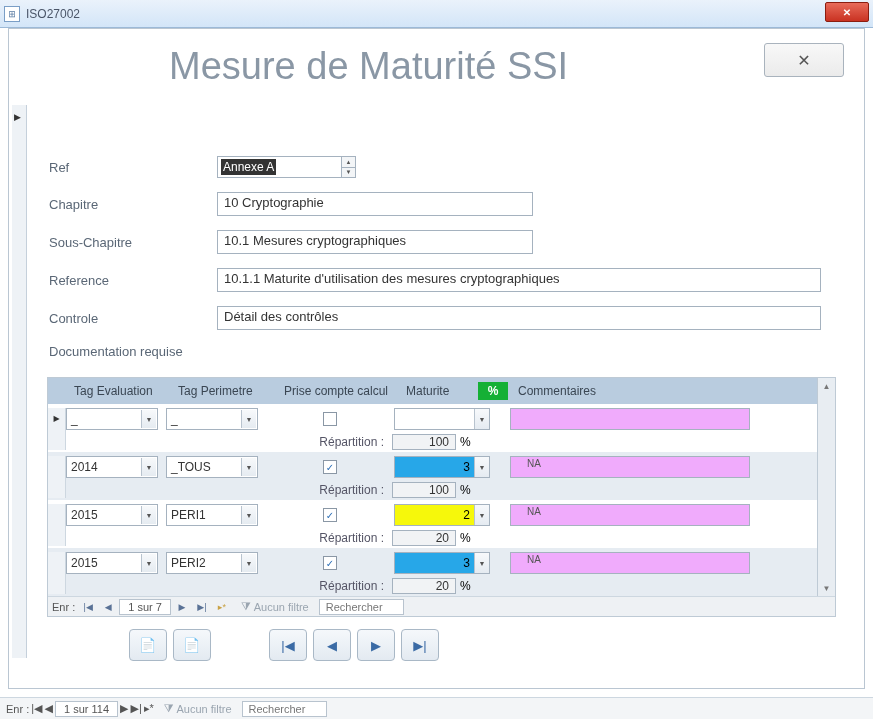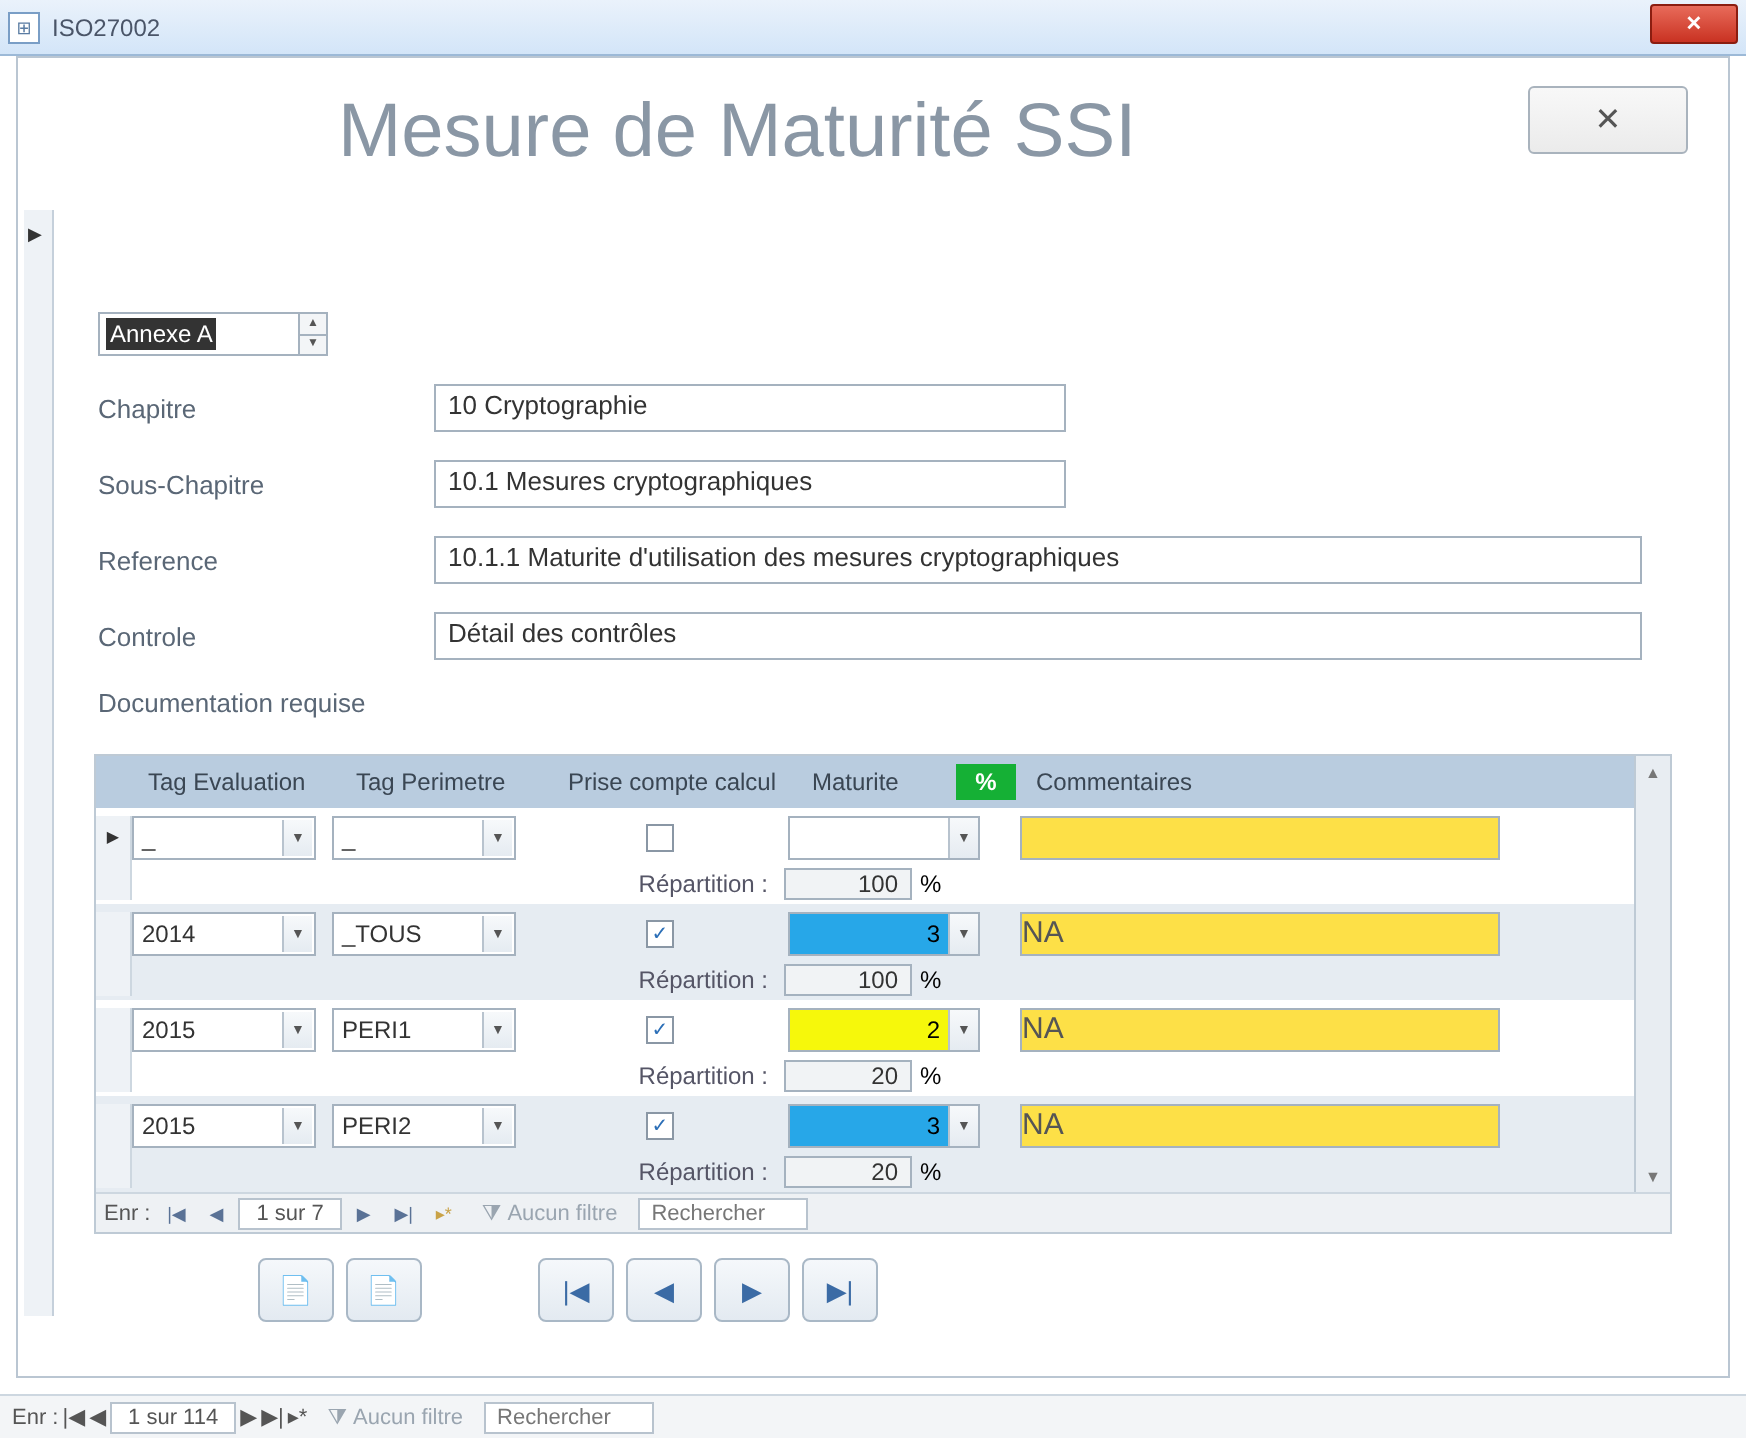--- a/index.html
+++ b/index.html
@@ -20,21 +20,21 @@
 .page-title { font-size: 38px; color: #8a97a5; font-weight: 300; margin-left: 128px; margin-top: 8px; font-family: "Segoe UI Light", "Segoe UI", sans-serif; }
 .close-x-btn { position: absolute; right: 20px; top: 14px; width: 80px; height: 34px; background: linear-gradient(#f8f8f8,#ebebeb); border: 1px solid #a9b3bd; border-radius: 3px; display: flex; align-items: center; justify-content: center; font-size: 16px; color: #555; cursor: pointer; }
 
 .record-selector { position: absolute; left: 3px; top: 76px; bottom: 30px; width: 15px; background: #eef2f6; border-right: 1px solid #c5d0db; }
 .record-selector .marker { width: 10px; height: 10px; margin: 4px auto; }
 .record-selector .marker::before { content: "▶"; font-size: 9px; color: #333; }
 
 .form-fields { padding: 10px 40px 8px 40px; margin-top: 58px; }
 .field-row { display: flex; align-items: center; margin-bottom: 14px; }
 .field-label { width: 168px; color: #5a6776; font-size: 13px; }
-.ref-input { position: relative; width: 115px; }
+.ref-input { position: relative; width: 139px; }
 .ref-input .highlighted { background: #333; color: #fff; padding: 1px 2px; display: inline-block; }
 .ref-spinner { position: absolute; right: 1px; top: 1px; width: 14px; height: 20px; display: flex; flex-direction: column; }
 .ref-spinner div { flex: 1; border-left: 1px solid #a5b2bf; display: flex; align-items: center; justify-content: center; font-size: 6px; color: #555; cursor: pointer; background: #f3f5f7; }
 .ref-spinner div:first-child { border-bottom: 1px solid #a5b2bf; }
 .text-input { height: 24px; border: 1px solid #a5b2bf; padding: 2px 6px; font-size: 13px; color: #333; background: #fff; }
 .text-input.w260 { width: 316px; }
 .text-input.w600 { width: 604px; }
 
 .subform { margin: 0 28px 0 38px; border: 1px solid #becad5; position: relative; }
 .sub-header { background: #b9ccdf; display: flex; padding: 4px 0 4px 20px; font-size: 12px; color: #3a4653; }
@@ -60,21 +60,21 @@
 .combo.w92 { width: 92px; margin-right: 8px; }
 .maturity-box { height: 22px; width: 96px; border: 1px solid #a5b2bf; display: flex; position: relative; }
 .maturity-fill { flex: 1; display: flex; align-items: center; justify-content: flex-end; padding-right: 4px; font-size: 12px; }
 .maturity-fill.blue { background: #27a7e8; color: #000; }
 .maturity-fill.yellow { background: #f6f80b; color: #000; }
 .maturity-box .dd { width: 15px; background: linear-gradient(#f7f9fb,#e5ebf1); border-left: 1px solid #b8c3ce; display: flex; align-items: center; justify-content: center; font-size: 7px; color: #555; cursor: pointer; }
 .check { width: 14px; height: 14px; border: 1px solid #8a97a5; background: #fff; display: flex; align-items: center; justify-content: center; font-size: 10px; color: #2c6fb7; cursor: pointer; }
 .repart-label { width: 128px; text-align: right; padding-right: 8px; font-size: 12px; color: #556; }
 .repart-input { width: 64px; height: 16px; border: 1px solid #a5b2bf; background: #f1f3f5; text-align: right; padding-right: 6px; font-size: 12px; color: #333; display: flex; align-items: center; justify-content: flex-end; }
 .pct-sign { margin-left: 4px; font-size: 12px; }
-.comment-box { width: 240px; height: 22px; border: 1px solid #a5b2bf; background: #fde047; padding: 1px 0; font-size: 15px; color: #555; }
+.comment-box { width: 240px; height: 22px; border: 1px solid #a5b2bf; background: #f0abfc; padding: 1px 16px; font-size: 10px; color: #555; }
 .line1 { display: flex; align-items: center; width: 100%; }
 .line2 { display: flex; align-items: center; width: 100%; margin-top: 4px; padding-left: 198px; }
 
 .navbar { height: 20px; background: #eef1f4; border-top: 1px solid #cdd7e0; display: flex; align-items: center; font-size: 11px; color: #555; padding: 0 4px; gap: 2px; }
 .navbar .lbl { margin-right: 2px; }
 .navbar .nav-btn { width: 18px; height: 16px; display: flex; align-items: center; justify-content: center; cursor: pointer; color: #5a7296; font-size: 9px; }
 .navbar .pos { border: 1px solid #b8c3ce; background: #fff; padding: 0 8px; height: 16px; display: flex; align-items: center; }
 .navbar .filter { color: #9aa5b0; margin: 0 8px; display: flex; align-items: center; gap: 3px; }
 .navbar .search { border: 1px solid #b8c3ce; background: #fff; padding: 1px 6px; height: 16px; display: flex; align-items: center; color: #777; width: 85px; }
 
@@ -107,20 +107,21 @@
         <span class="d-icon">✕</span>
       </div>
   </div>
 
   <div class="record-selector">
       <div class="marker"></div>
     </div>
 
   <div class="form-fields">
     <div class="field-row">
+      <div class="field-label">Ref</div>
       <div class="ref-input">
         <div style="height:22px;border:1px solid #a5b2bf;padding:2px 20px 2px 3px;background:#fff;"><span class="highlighted">Annexe A</span></div>
         <div class="ref-spinner">
           <div>▲</div>
           <div>▼</div>
         </div>
       </div>
     </div>
     <div class="field-row">
       <div class="field-label">Chapitre</div>

